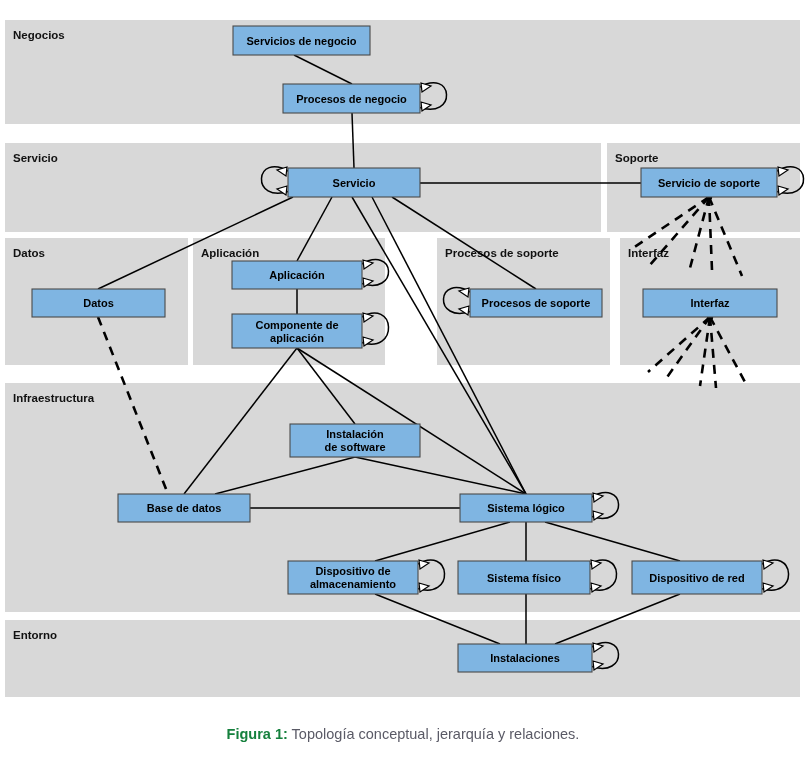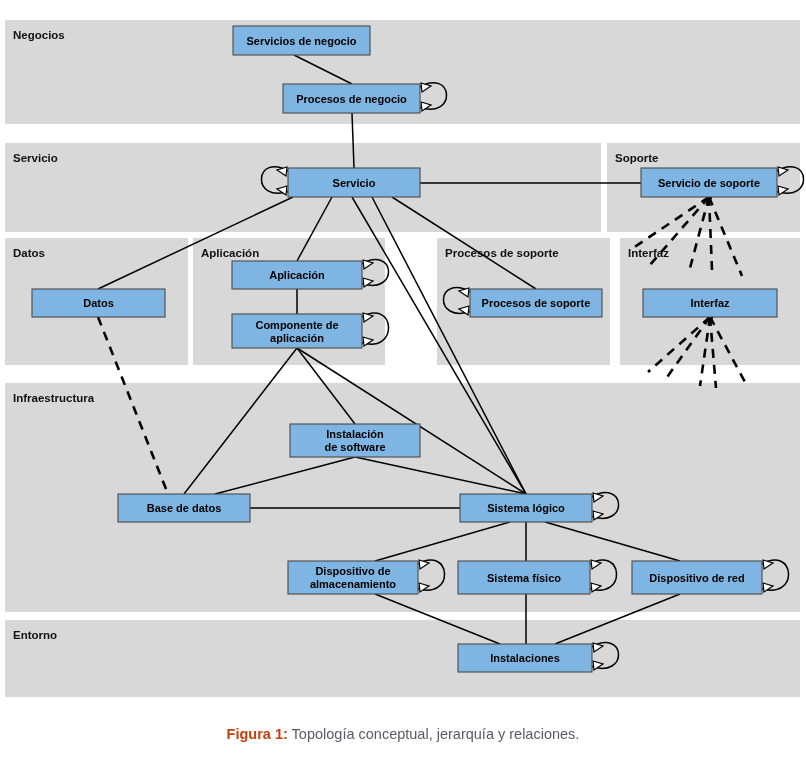--- a/index.html
+++ b/index.html
@@ -19,21 +19,21 @@
   .edge-dashed{stroke:#000000;stroke-width:2.6;fill:none;stroke-dasharray:9 7;stroke-linecap:butt;}
   .loop{stroke:#000000;stroke-width:1.5;fill:none;}
   .loop-head{fill:#ffffff;stroke:#000000;stroke-width:1.2;}
   .fan-dot{fill:#000000;}
   #caption{
     position:absolute;left:0;top:726px;width:806px;
     text-align:center;
     font-family:"Liberation Sans",sans-serif;
     font-size:14.5px;color:#5a5a66;
   }
-  #caption b{color:#c2410c;}
+  #caption b{color:#15803d;}
 </style>
 </head>
 <body>
 
 <div id="figure-wrap">
 
   <svg id="diagram" viewBox="0 0 806 767">
     <g id="bands-layer">
         <g>
           <rect x="5" y="20" width="795" height="104" class="band"></rect>

